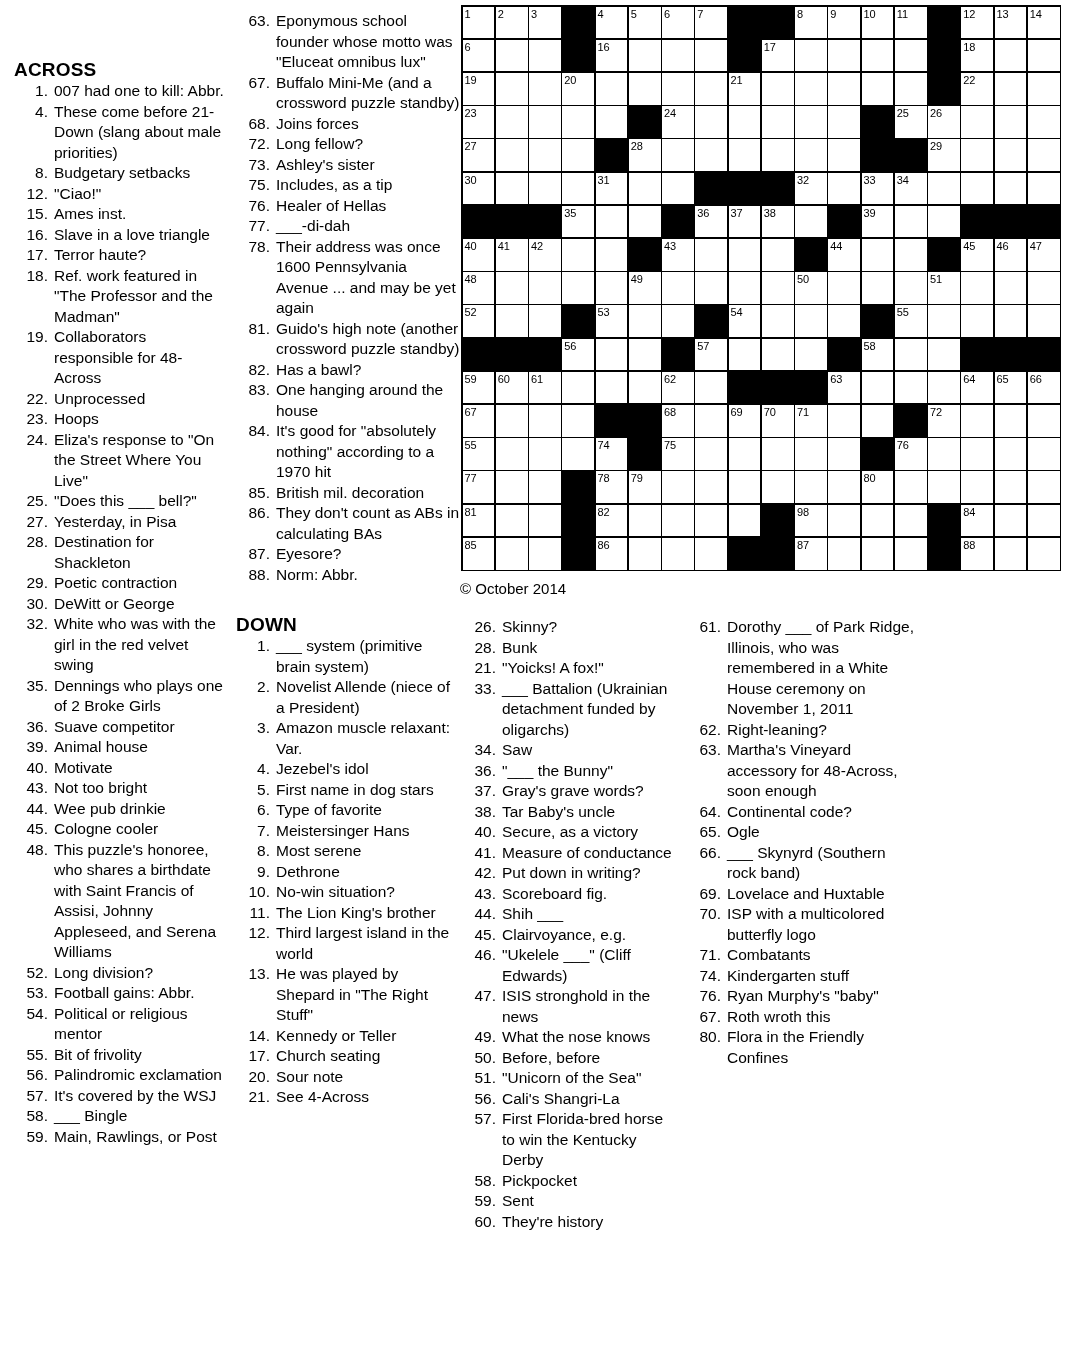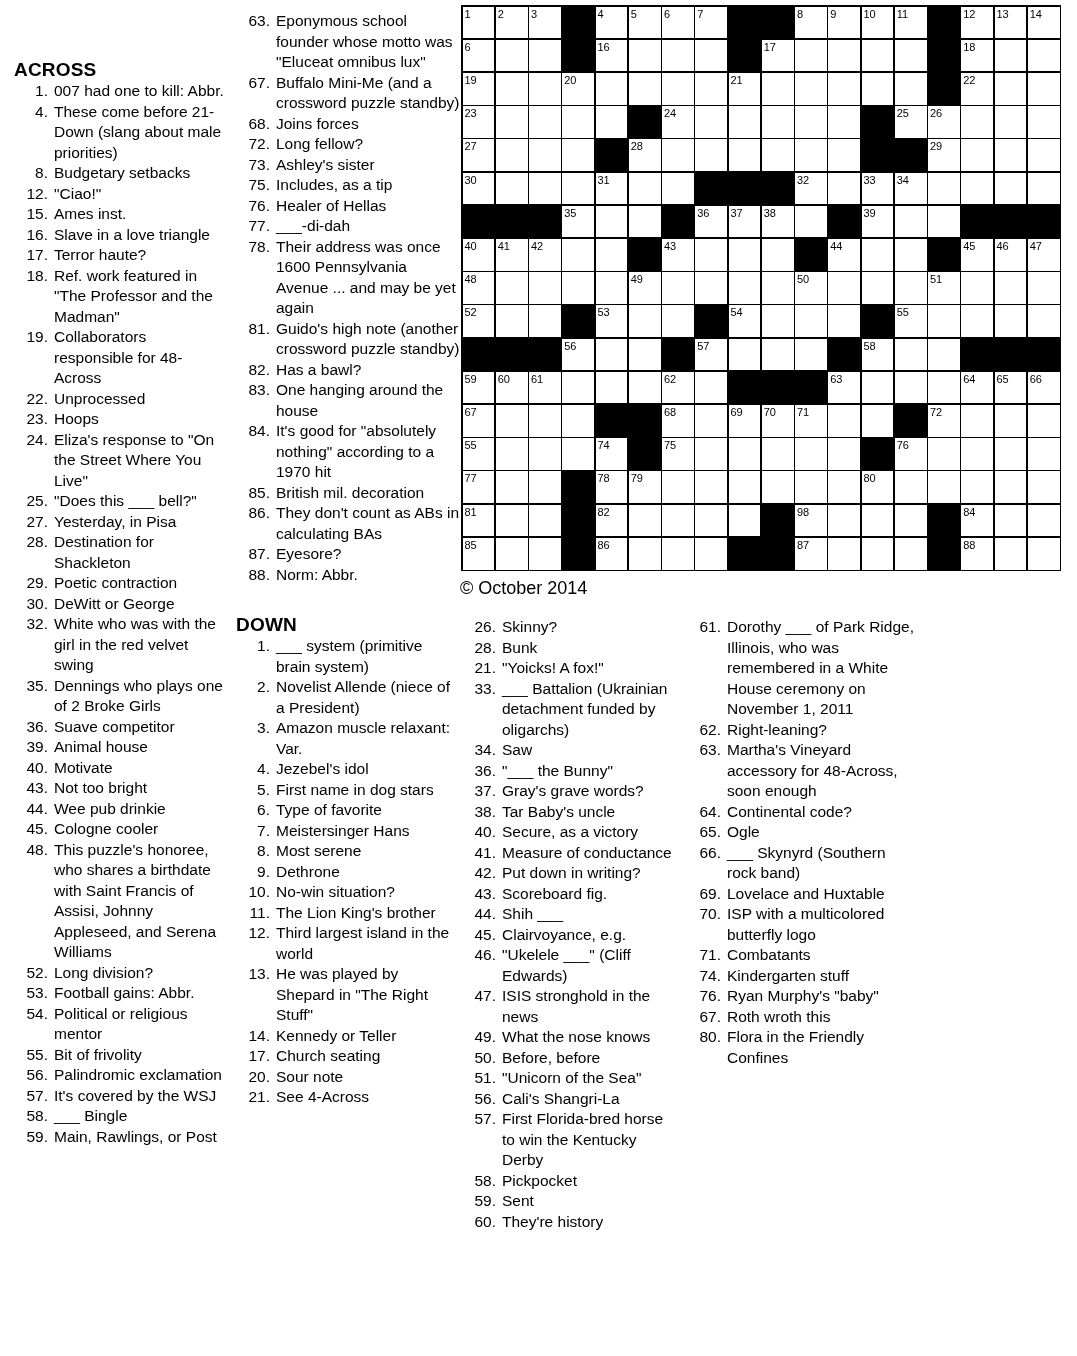--- a/index.html
+++ b/index.html
@@ -73,21 +73,21 @@
     position: absolute;
     top: 1px;
     left: 2px;
     font-size: 11px;
     line-height: 12px;
   }
   .copyright {
     position: absolute;
     left: 460px;
     top: 581px;
-    font-size: 18px;
+    font-size: 15px;
     line-height: 15px;
   }
 </style>
 </head>
 <body>
 
 <div class="page">
   <div class="col" id="col1" style="left:14px; top:10px; width:214px">
       <div class="clue-header">ACROSS</div>
       <div class="clue">

